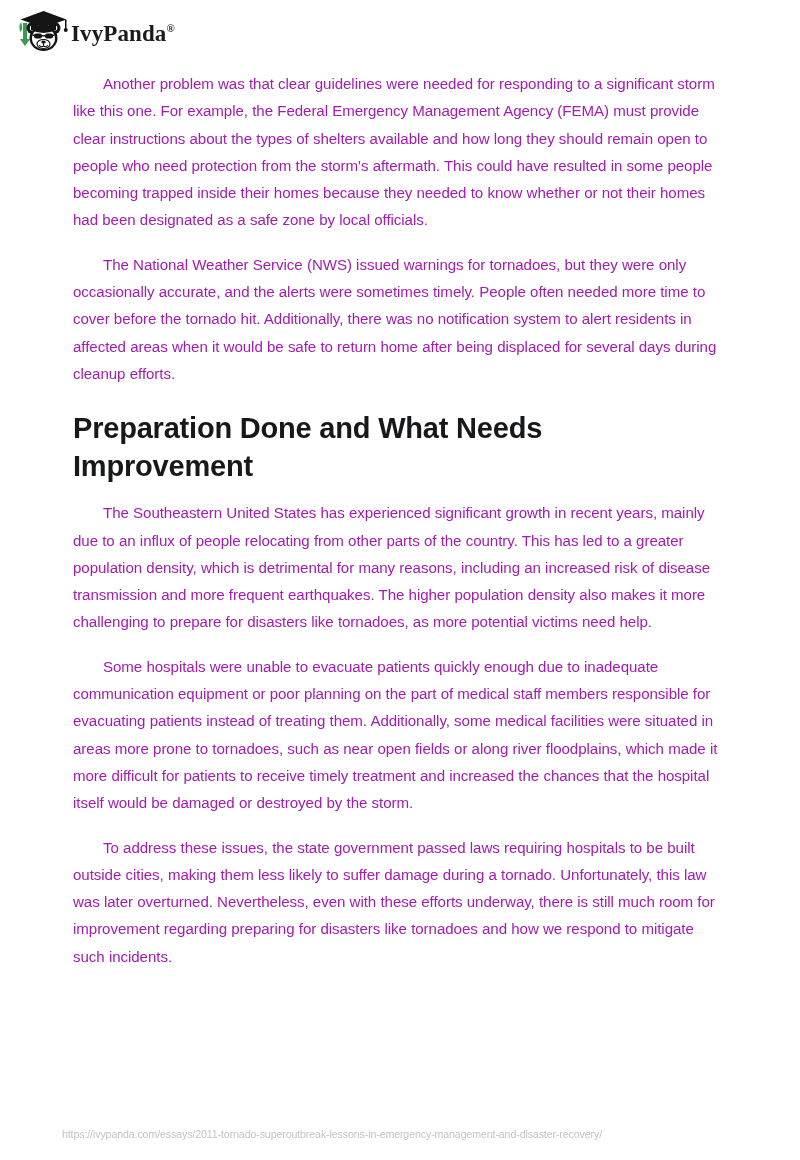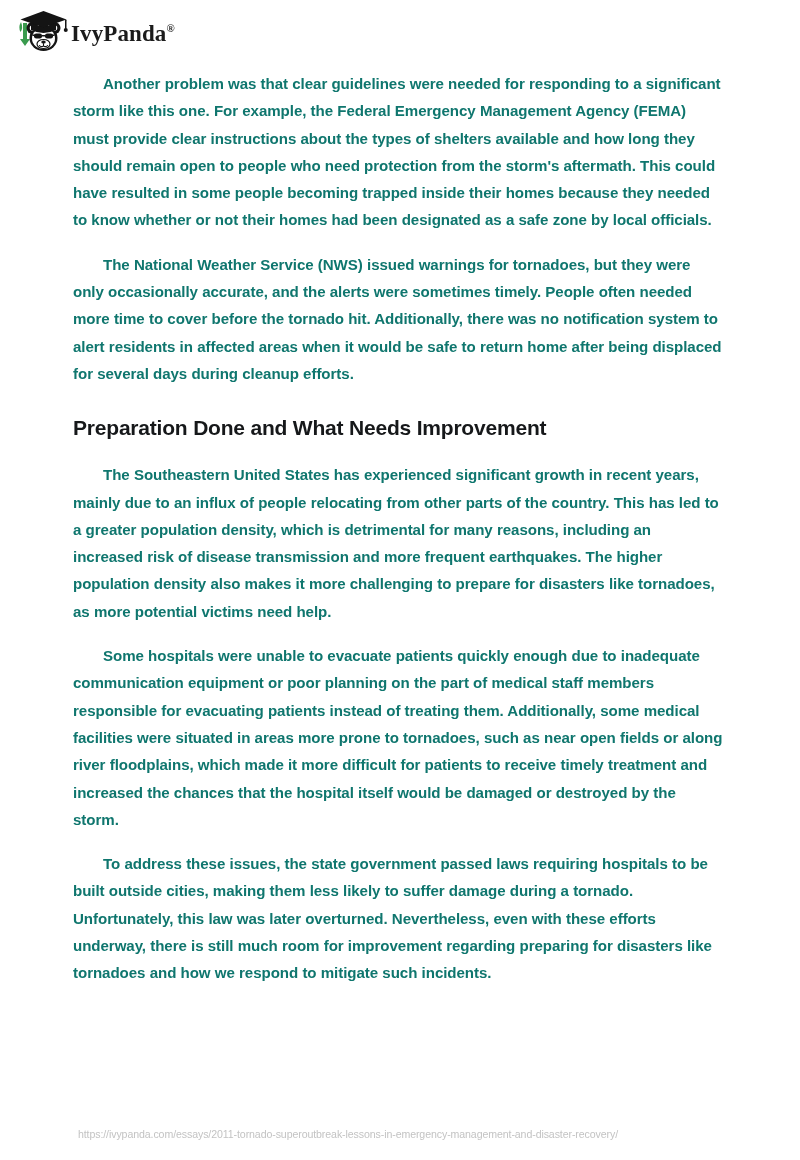--- a/index.html
+++ b/index.html
@@ -84,42 +84,41 @@
     position: absolute;
     left: 73px;
     top: 70px;
     width: 650px;
   }
 
   p.para {
     margin: 0 0 17px 0;
     font-size: 15.1px;
     line-height: 27.3px;
-    color: #0f766e;
+    color: #a21caf;
     text-indent: 30px;
     text-align: left;
     letter-spacing: -0.06px;
     word-spacing: 0.1px;
-    font-weight: bold;
   }
 
   h2.section-heading {
     margin: 22px 0 14px 0;
-    font-size: 21px;
+    font-size: 29px;
     line-height: 38px;
     font-weight: bold;
     color: #16181a;
     letter-spacing: -0.2px;
     max-width: 520px;
   }
 
   
   .page-footer {
     position: absolute;
-    left: 16px;
+    left: 0;
     bottom: 18px;
     width: 664px;
     text-align: center;
   }
 
   .footer-url {
     font-size: 10.6px;
     color: #c3c3c3;
     letter-spacing: -0.1px;
     white-space: nowrap;

